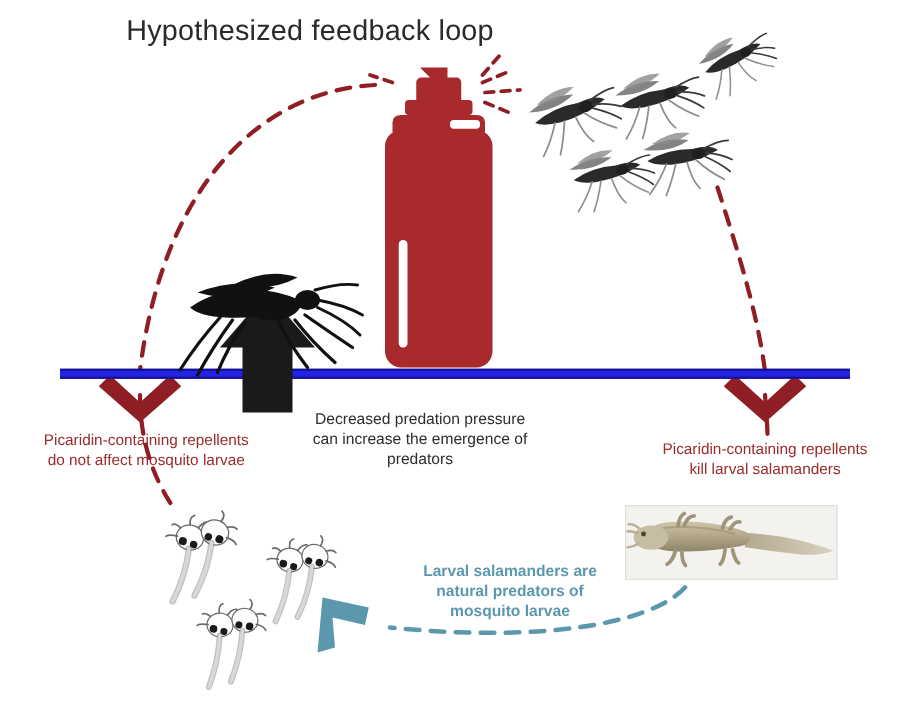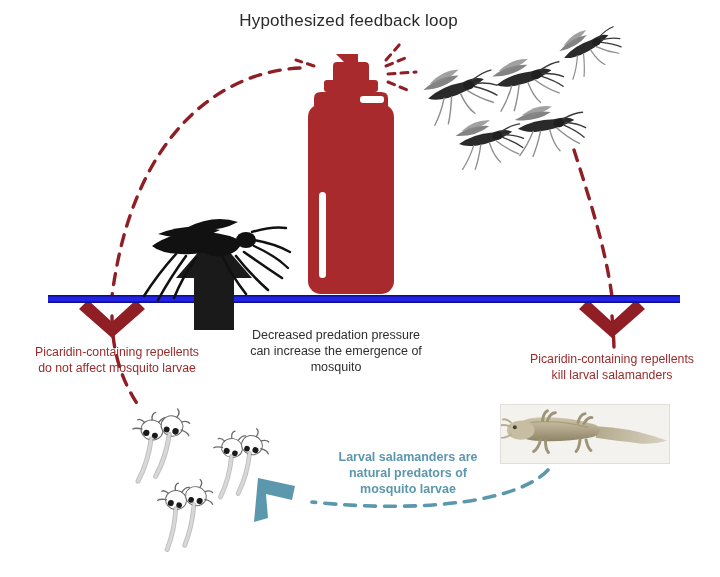--- a/index.html
+++ b/index.html
@@ -27,22 +27,22 @@
   .lbl {
     position: absolute;
     text-align: center;
     line-height: 1.28;
     white-space: pre-line;
   }
   #title {
     left: 38px;
     top: 10px;
     width: 420px;
-    text-align: right;
-    font-size: 17px;
+    text-align: center;
+    font-size: 23px;
     color: #2a2a2a;
     letter-spacing: 0.2px;
   }
   #label-left {
     left: 8px;
     top: 345px;
     width: 218px;
     font-size: 12.3px;
     color: #9a2b2b;
   }
@@ -301,21 +301,21 @@
 
       <path d="M258 478 L254 522 L268 518 L266 494 L292 500 L295 486 Z" fill="#5b98ad"></path>
     </g>
   </svg>
 
   <div class="lbl" id="label-left">Picaridin-containing repellents
 do not affect mosquito larvae</div>
 
   <div class="lbl" id="label-center">Decreased predation pressure
 can increase the emergence of
-mosquito</div>
+predators</div>
 
   <div class="lbl" id="label-right">Picaridin-containing repellents
 kill larval salamanders</div>
 
   <div class="lbl" id="label-teal">Larval salamanders are
 natural predators of
 mosquito larvae</div>
 
 </div>
 

